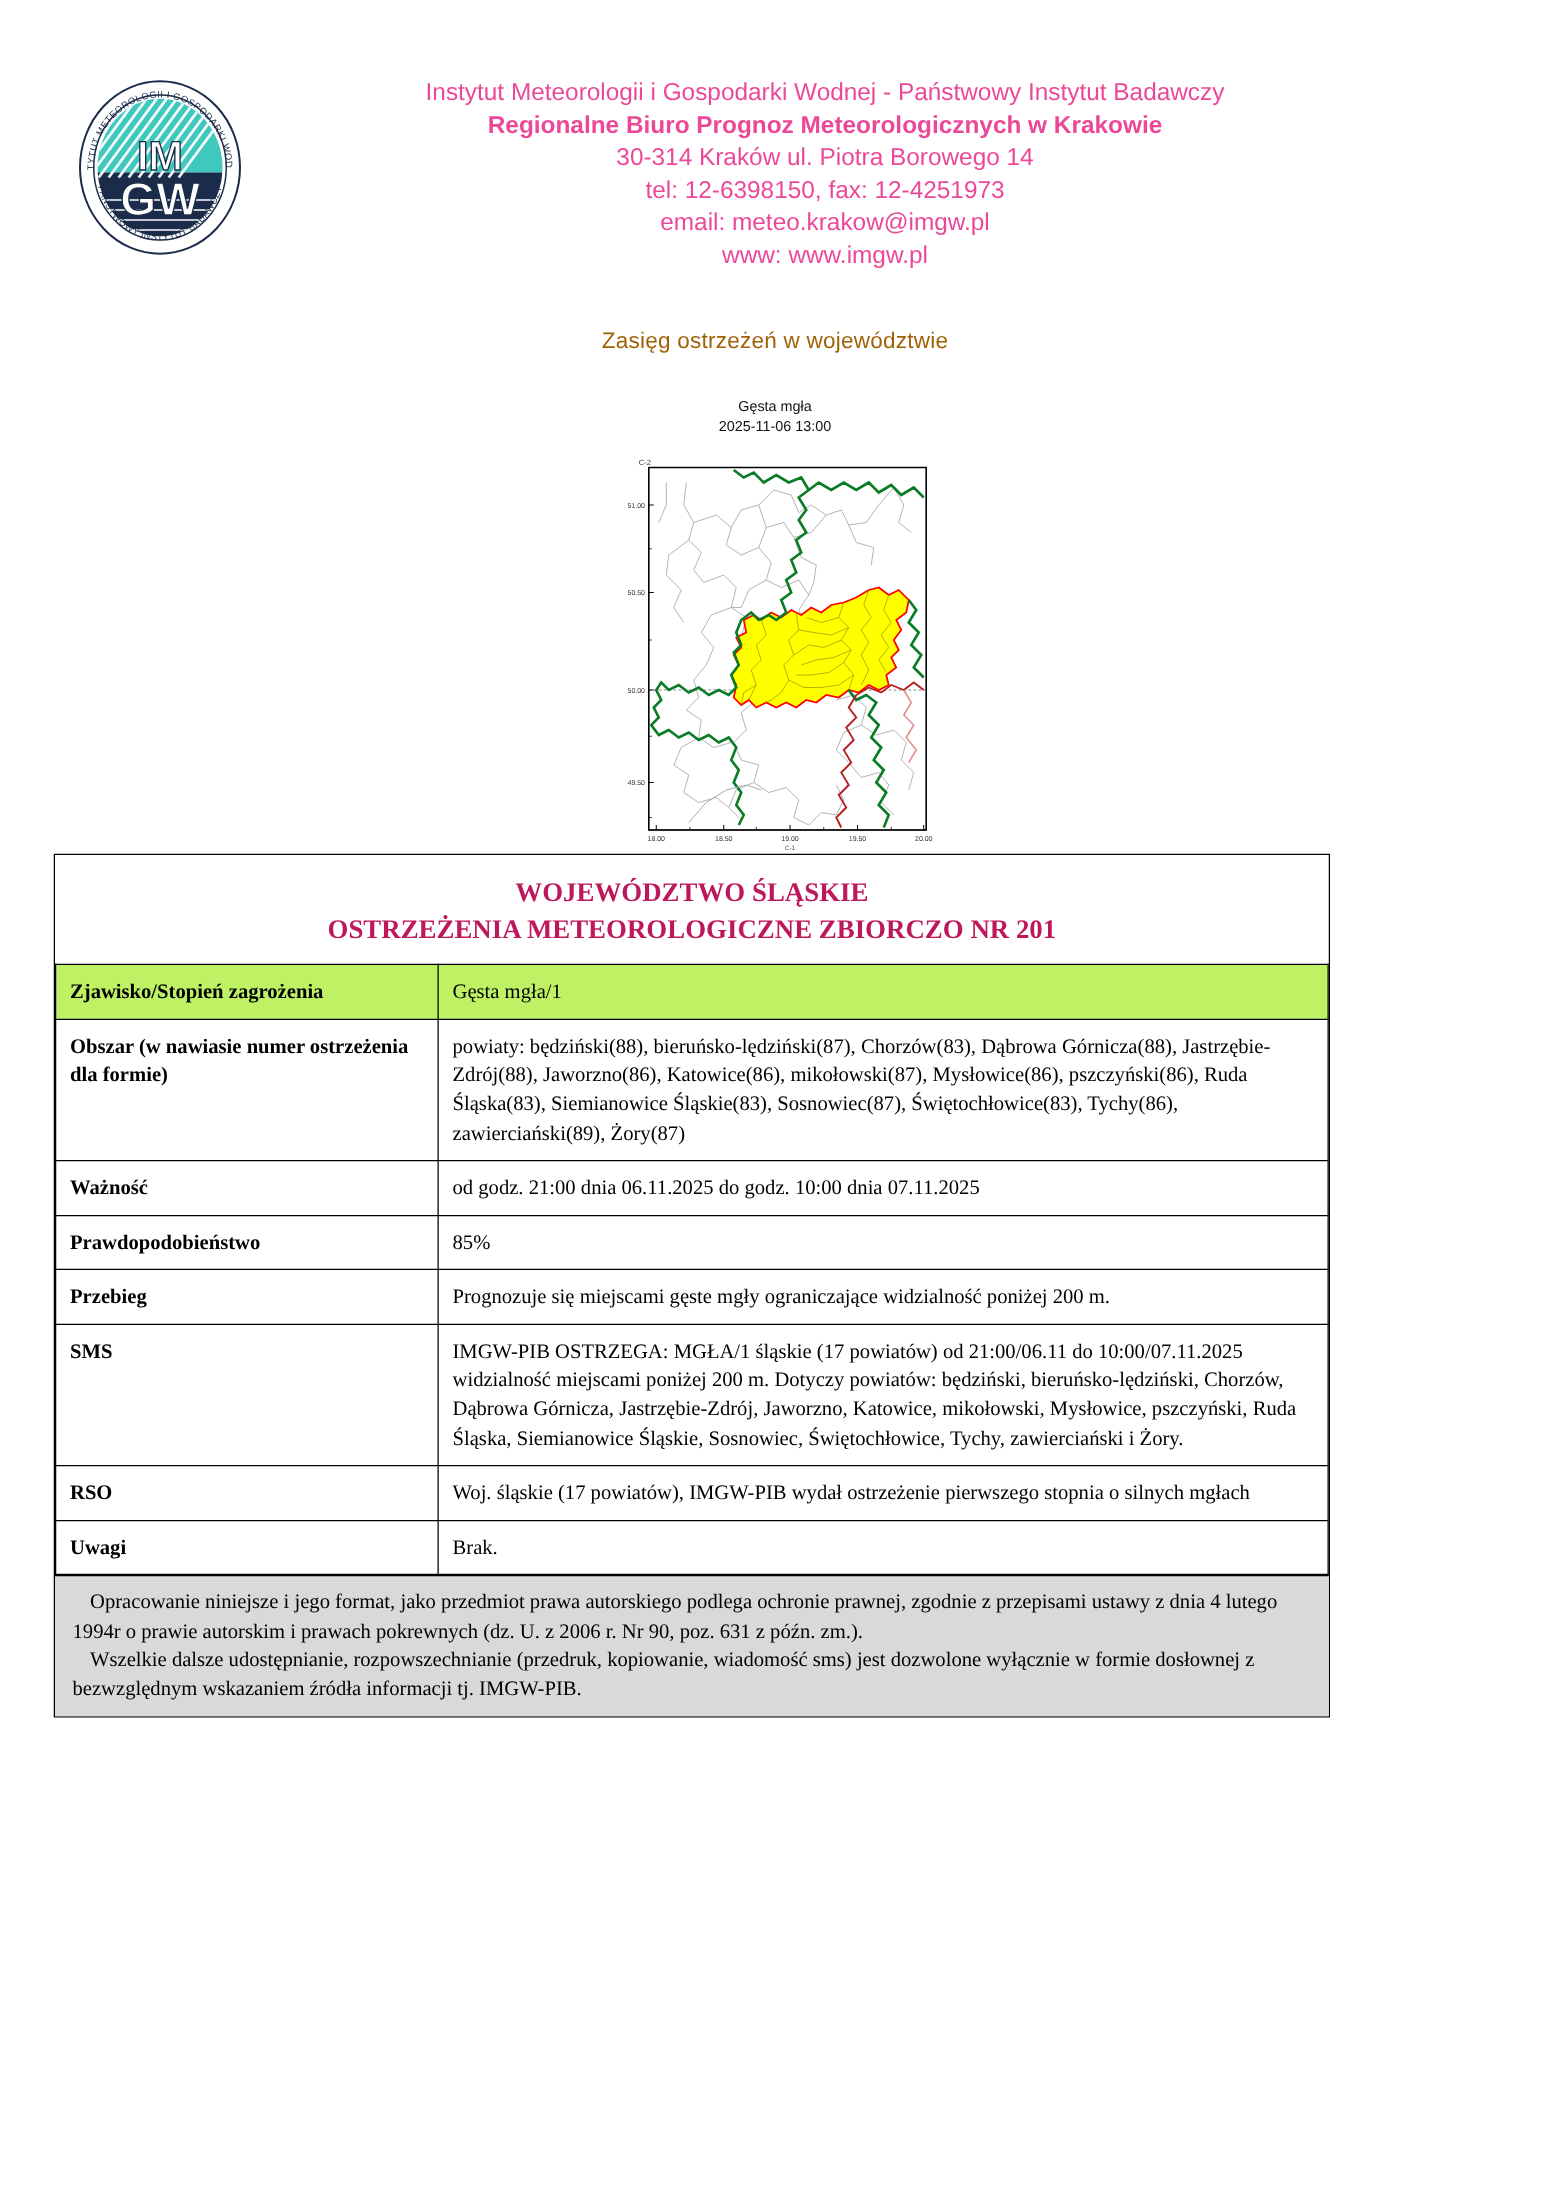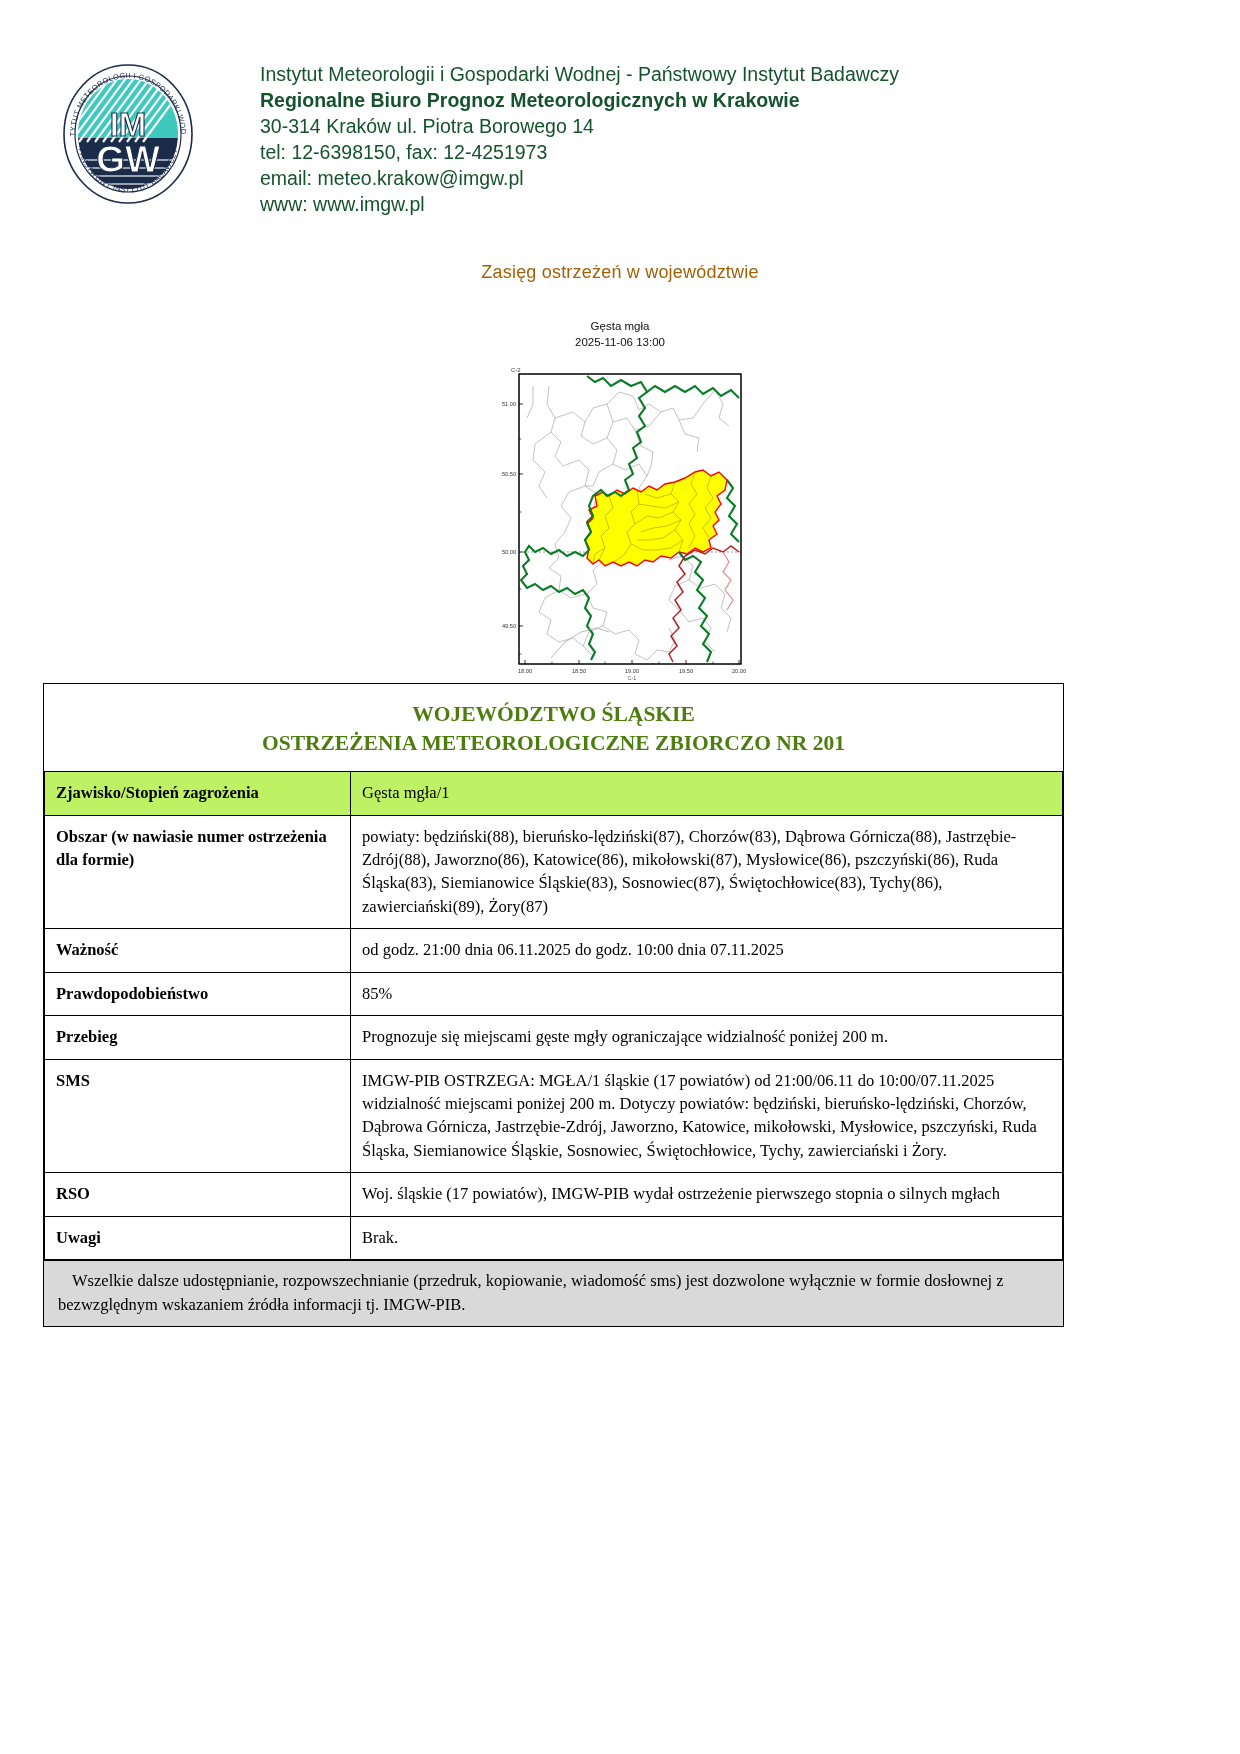--- a/index.html
+++ b/index.html
@@ -29,23 +29,23 @@
     left: 55px;
     top: 8px;
     width: 146px;
     height: 140px;
   }
   .header-text {
     position: absolute;
     left: 260px;
     top: 6px;
     width: 800px;
-    text-align: left;
+    text-align: center;
     font-family: "Liberation Sans", sans-serif;
-    color: #14532d;
+    color: #ec4899;
     line-height: 1.33;
   }
   .header-text .hl {
     font-size: 19.5px;
     white-space: nowrap;
   }
   .header-text .hl.bold {
     font-weight: bold;
   }
 
@@ -90,21 +90,21 @@
     left: 43px;
     top: 683px;
     width: 1021px;
     border: 1.6px solid #000;
     box-sizing: border-box;
     background: #fff;
   }
 
   .red-title {
     text-align: center;
-    color: #4d7c0f;
+    color: #be185d;
     font-family: "Liberation Serif", serif;
     font-weight: bold;
     font-size: 21.5px;
     line-height: 1.33;
     padding: 16px 10px 14px 10px;
   }
   .red-title div { white-space: nowrap; }
 
   table.warn {
     width: 100%;
@@ -404,15 +404,16 @@
         <td class="value">Woj. śląskie  (17 powiatów), IMGW-PIB wydał ostrzeżenie pierwszego stopnia o silnych mgłach</td>
       </tr>
       <tr>
         <td class="label">Uwagi</td>
         <td class="value">Brak.</td>
       </tr>
     </tbody>
   </table>
 
   <div class="footer-note">
+    <p>Opracowanie niniejsze i jego format, jako przedmiot prawa autorskiego podlega ochronie prawnej, zgodnie z przepisami ustawy z dnia 4 lutego 1994r o prawie autorskim i prawach pokrewnych (dz. U. z 2006 r. Nr 90, poz. 631 z późn.  zm.).</p>
     <p>Wszelkie dalsze udostępnianie, rozpowszechnianie (przedruk, kopiowanie, wiadomość   sms) jest dozwolone wyłącznie w formie dosłownej z bezwzględnym wskazaniem źródła  informacji tj. IMGW-PIB.</p>
   </div>
 </div>
 
 </body></html>

